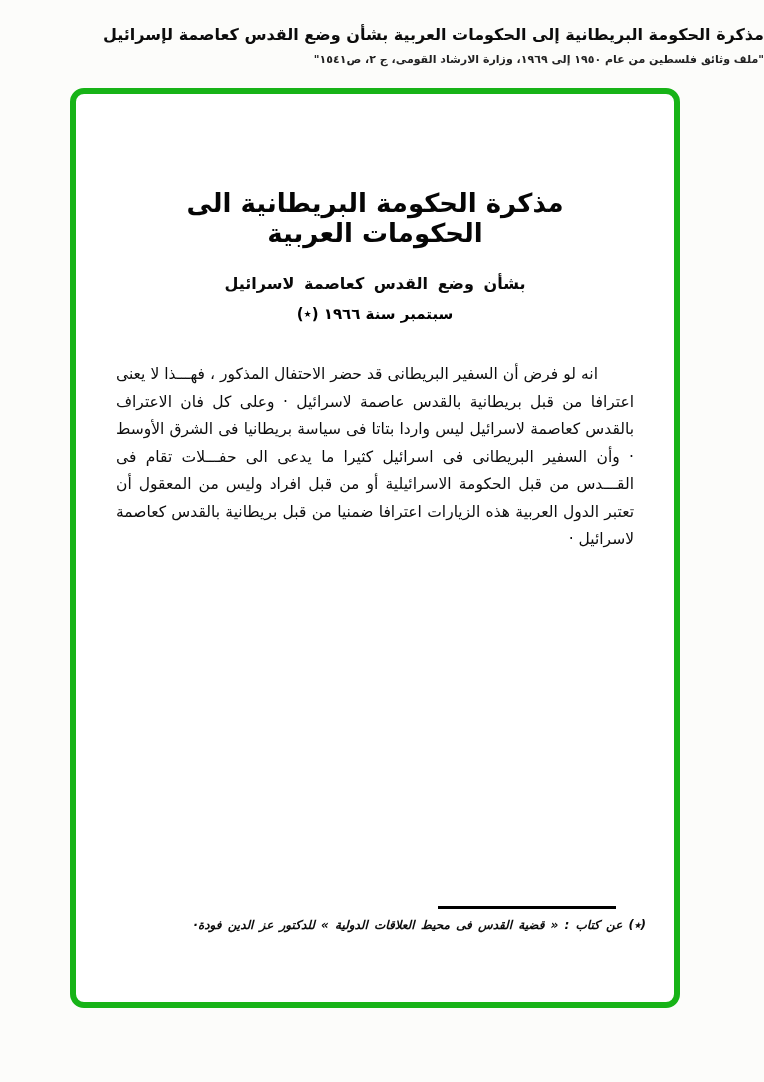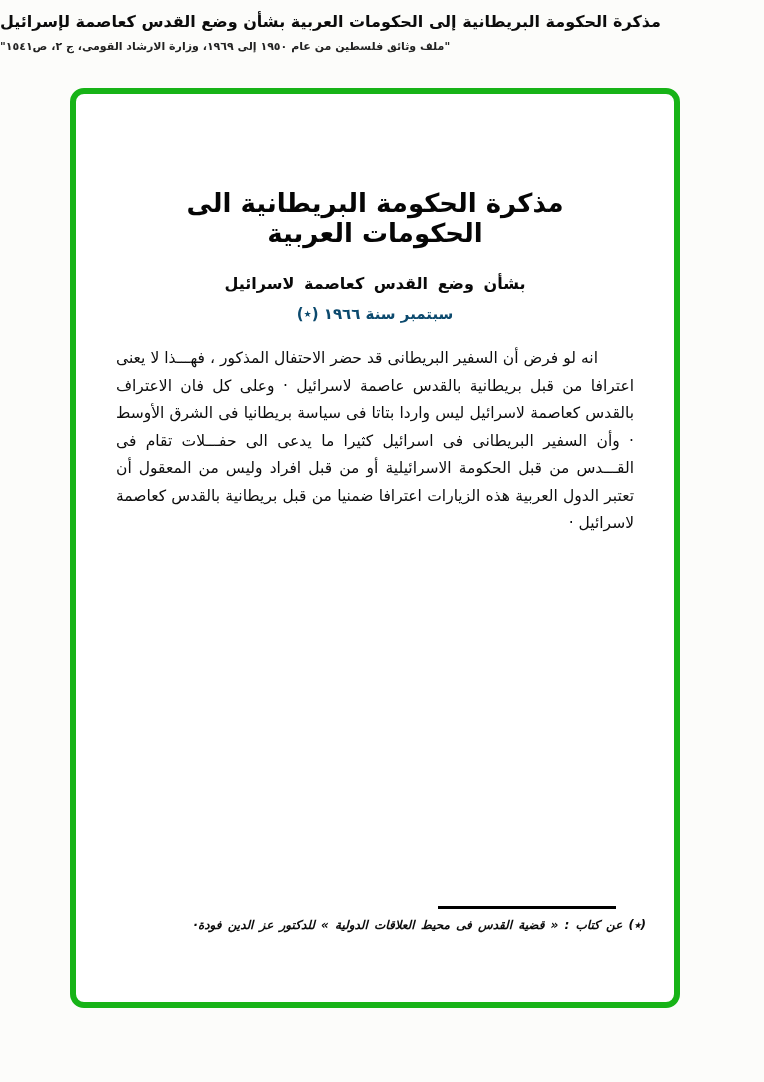--- a/index.html
+++ b/index.html
@@ -8,22 +8,22 @@
     background:#fcfcfa;
     font-family:"DejaVu Sans", sans-serif;
     color:#111;
     position:relative;
     overflow:hidden;
   }
   .canvas{position:absolute;inset:0;}
 
   
   .doc-header{
-    position:absolute;top:12px;left:0;width:100%;
-    text-align:left;
+    position:absolute;top:25px;left:0;width:100%;
+    text-align:right;
   }
   .doc-header .h1{
     font-size:16px;font-weight:bold;color:#0c0c0c;
     letter-spacing:.2px;
   }
   .doc-header .h2{
     margin-top:9px;font-size:11px;font-weight:bold;color:#222;
   }
 
   
@@ -55,25 +55,25 @@
     font-size:16px;
     font-weight:bold;
     word-spacing:4px;
     color:#0a0a0a;
   }
   .dateline{
     margin-top:12px;
     text-align:center;
     font-size:15px;
     font-weight:bold;
-    color:#0c4a6e;
+    color:#000000;
   }
 
   .body{
-    margin-top:22px;
+    margin-top:38px;
     direction:rtl;
     text-align:justify;
     font-size:15.5px;
     line-height:1.78;
     color:#0d0d0d;
   }
   .body p{
     margin:0 0 6px 0;
     text-indent:36px;
   }

